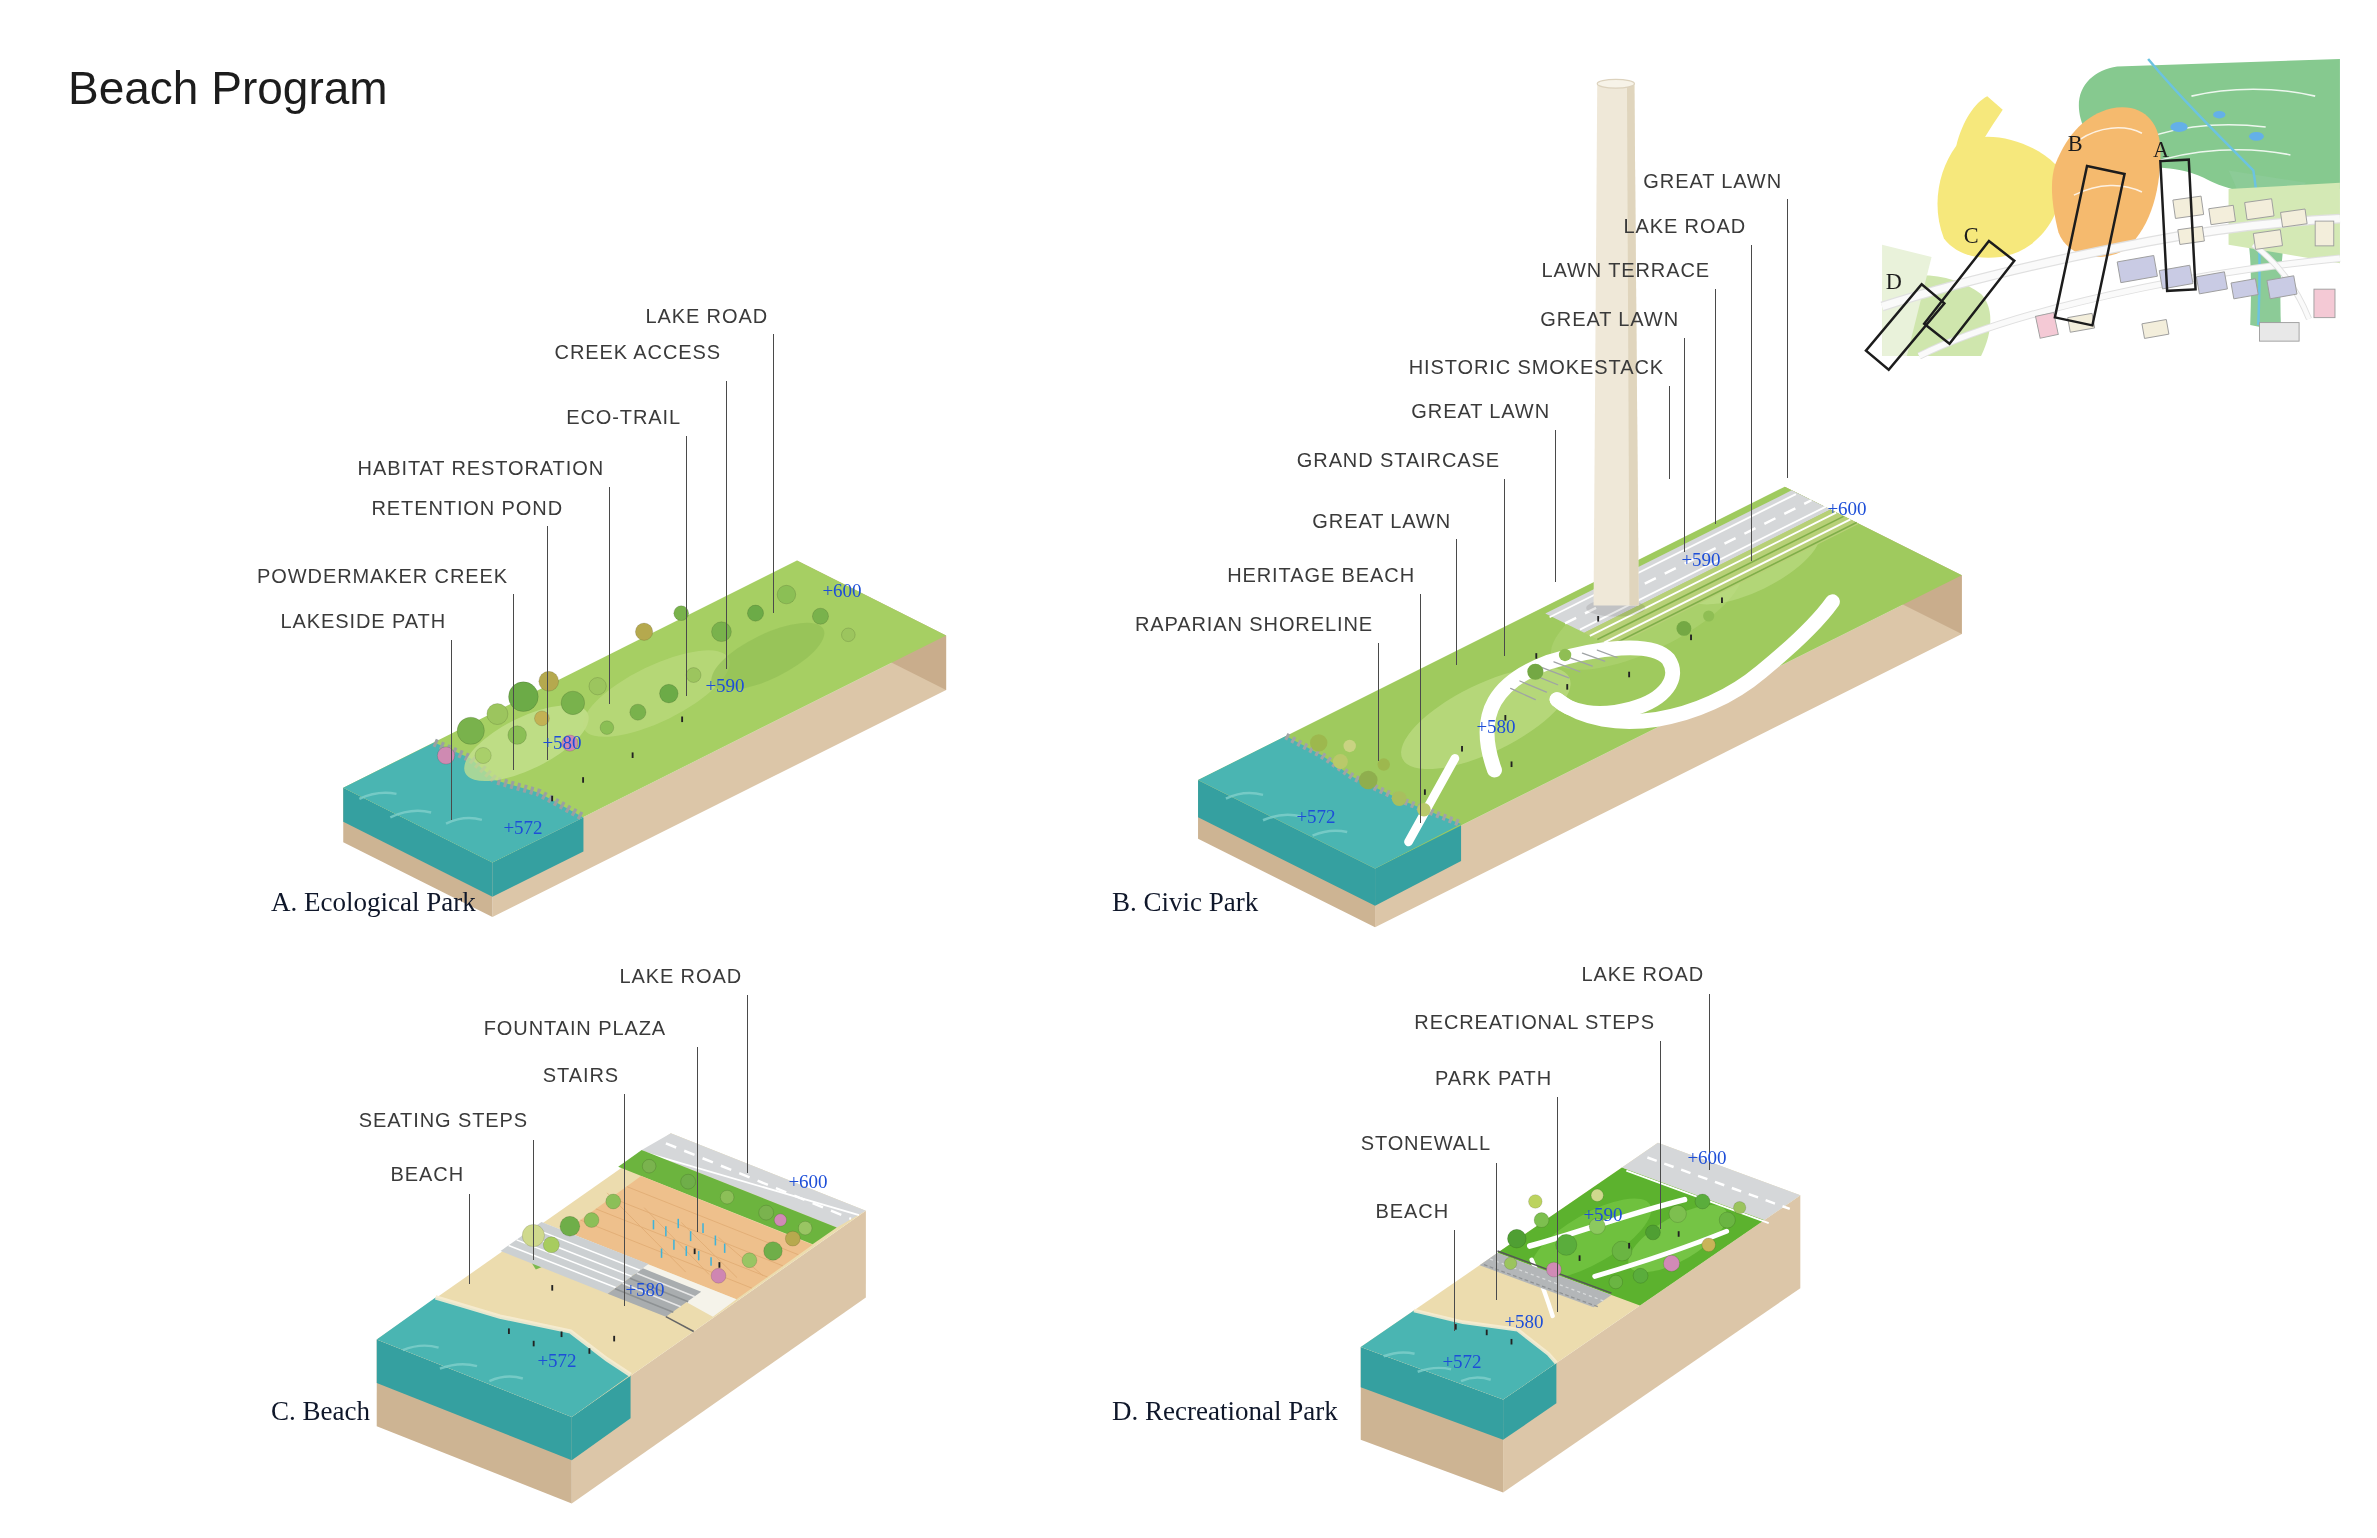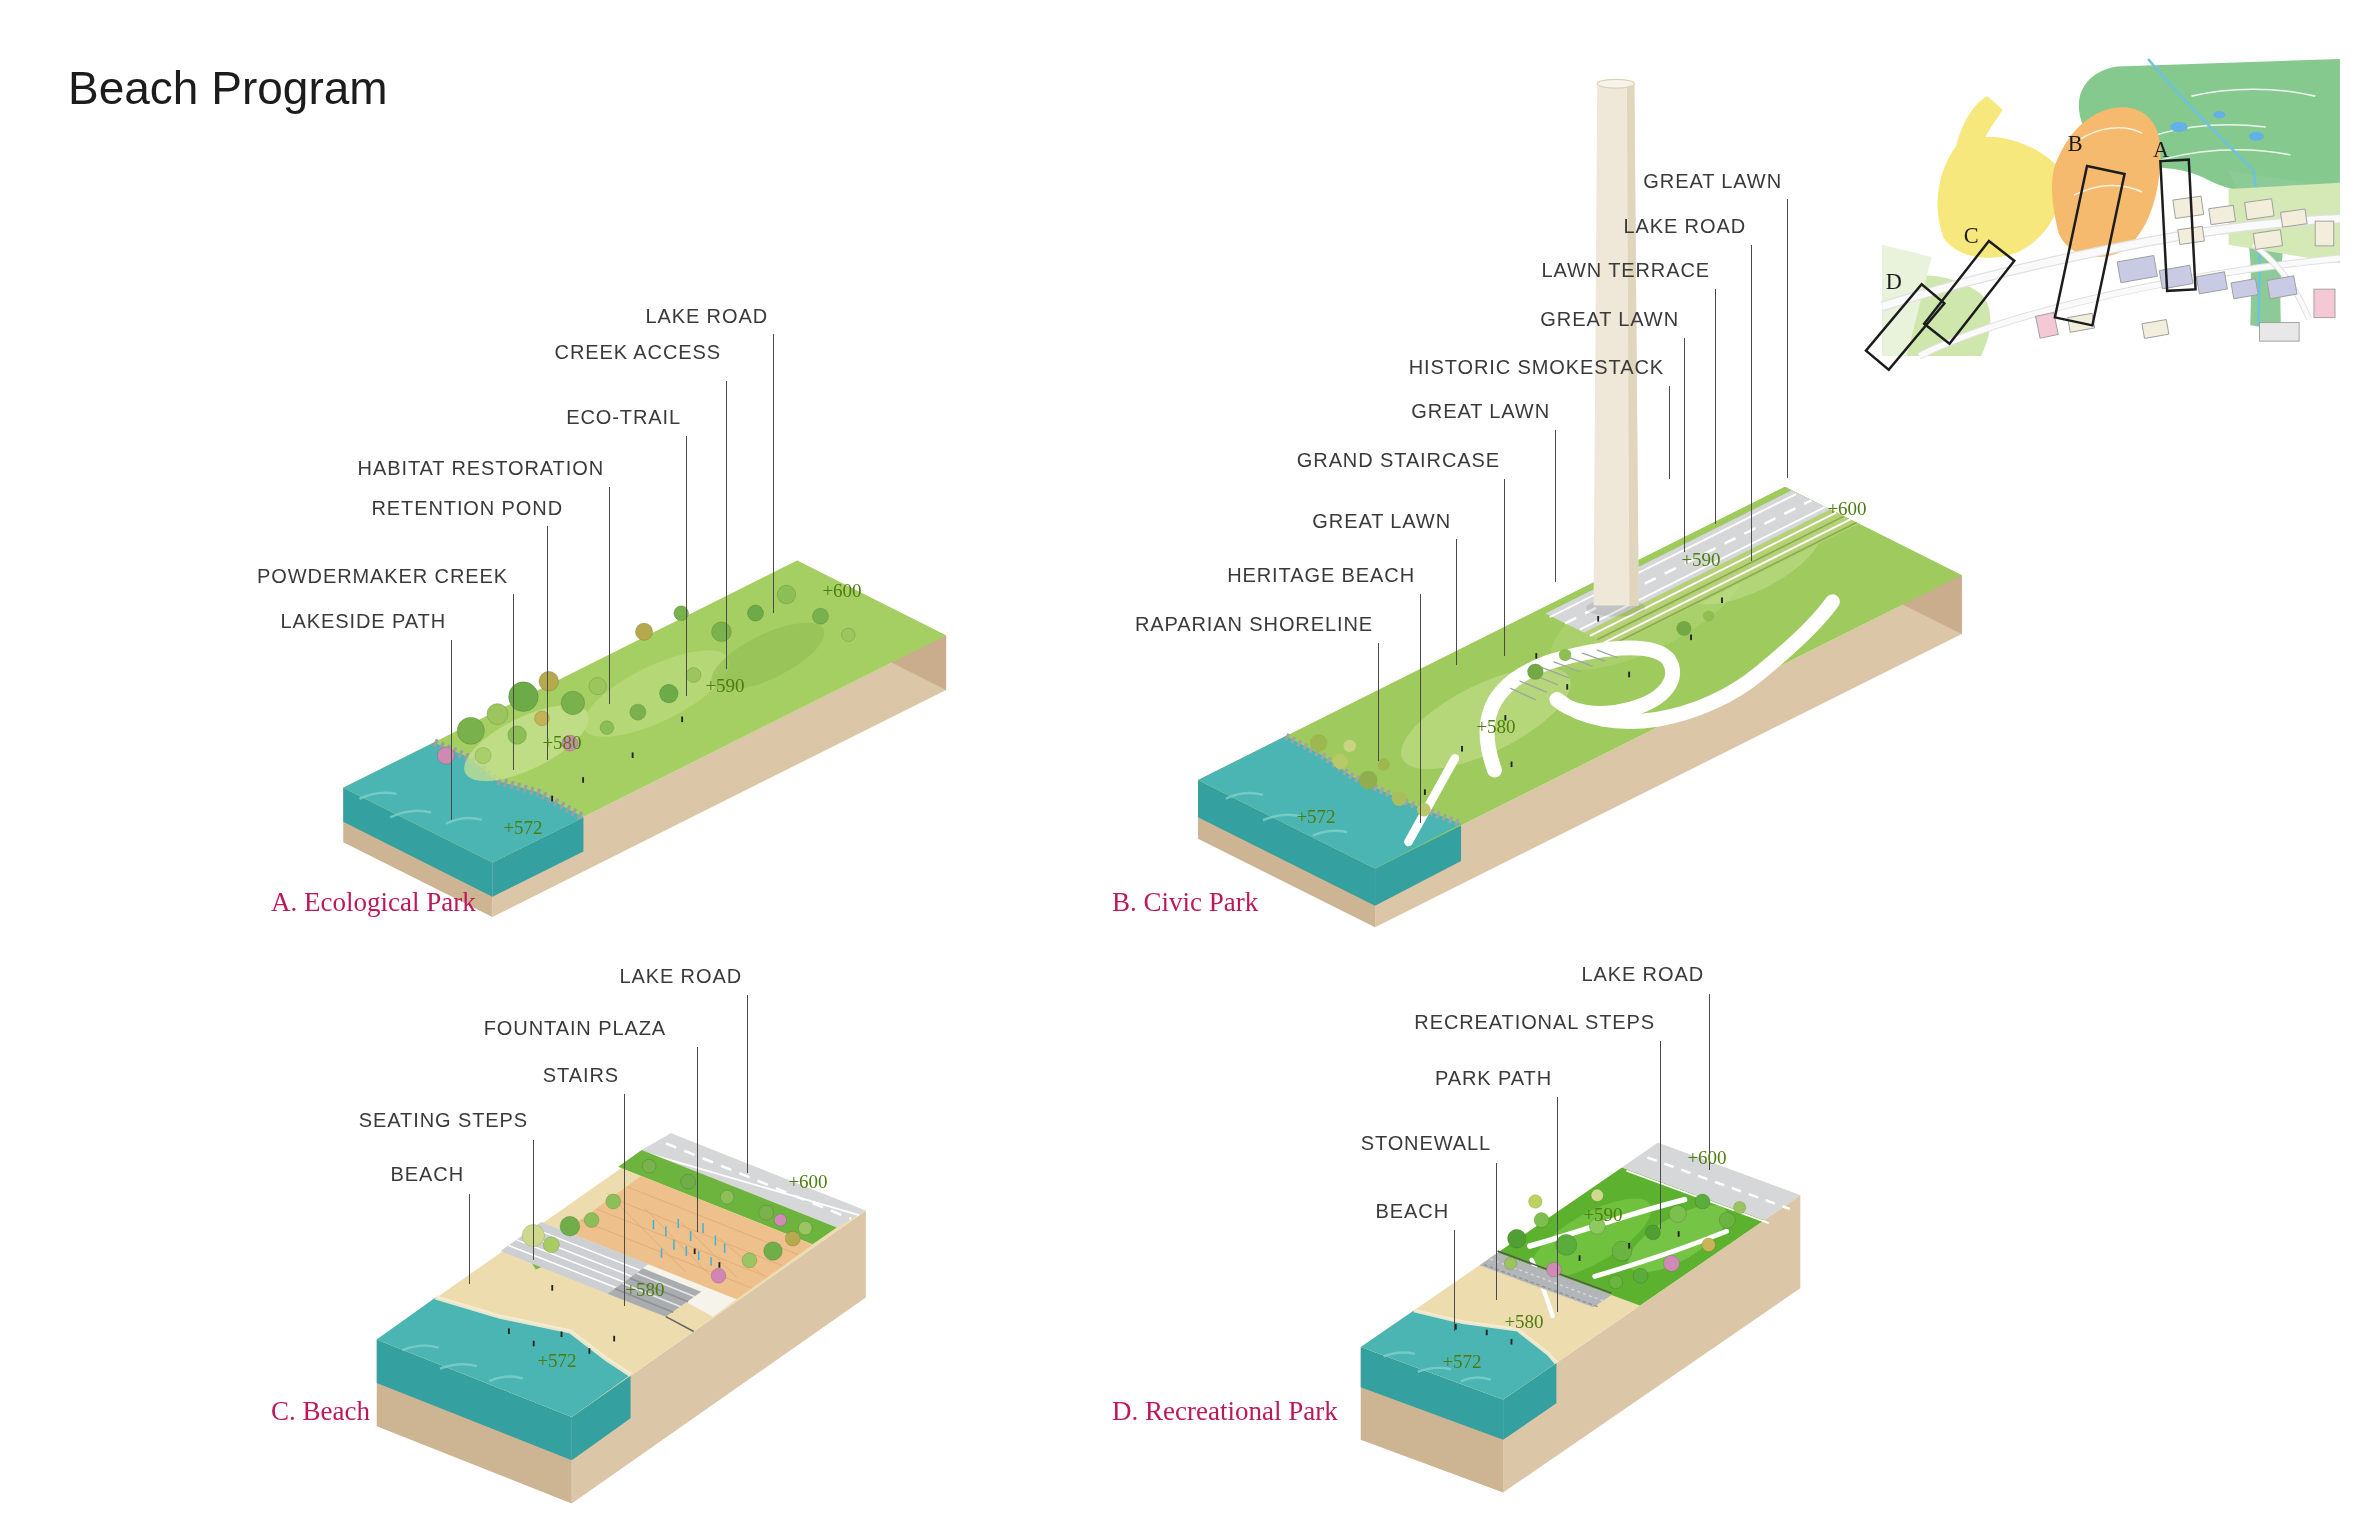--- a/index.html
+++ b/index.html
@@ -3,22 +3,22 @@
 <meta charset="utf-8">
 <style>
   html,body{margin:0;padding:0;background:#ffffff;}
   #canvas{position:relative;width:2377px;height:1539px;background:#ffffff;overflow:hidden;
           font-family:"Liberation Sans",sans-serif;}
   #title{position:absolute;left:68px;top:61px;font-size:46px;font-weight:500;color:#1c1c1c;letter-spacing:0px;}
   .lbl{position:absolute;transform:translateX(-100%);white-space:nowrap;font-size:20px;
        letter-spacing:0.9px;color:#3a3a3a;font-weight:400;}
   .leader{position:absolute;width:1.2px;background:#4a4a4a;}
   .elev{position:absolute;width:74px;text-align:center;font-family:"Liberation Serif",serif;
-        font-size:19px;color:#4d7c0f;}
-  .cap{position:absolute;font-family:"Liberation Serif",serif;font-size:27px;color:#be185d;}
+        font-size:19px;color:#1d4ed8;}
+  .cap{position:absolute;font-family:"Liberation Serif",serif;font-size:27px;color:#0f172a;}
   .illus{position:absolute;}
   svg{display:block;overflow:visible;}
 </style>
 </head>
 <body>
 
 <div id="canvas">
 
   <div id="title">Beach Program</div>
 

